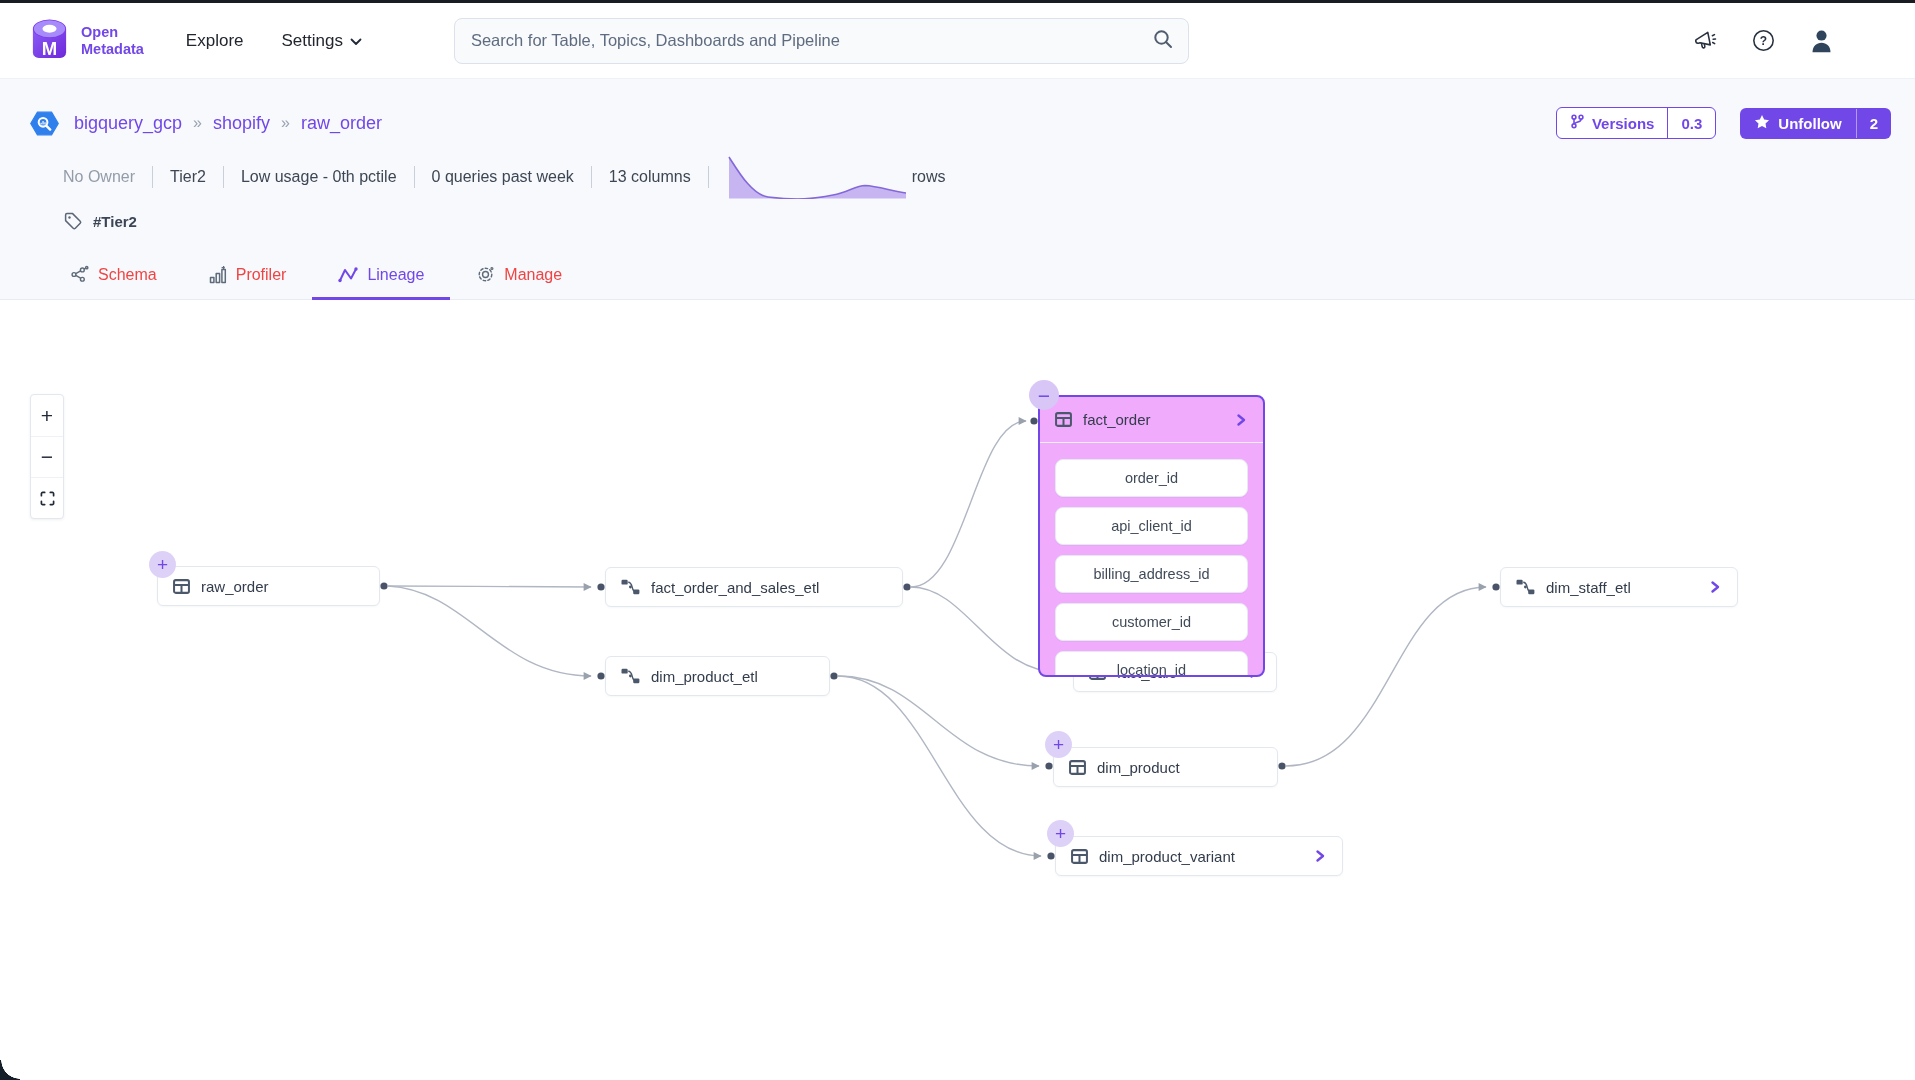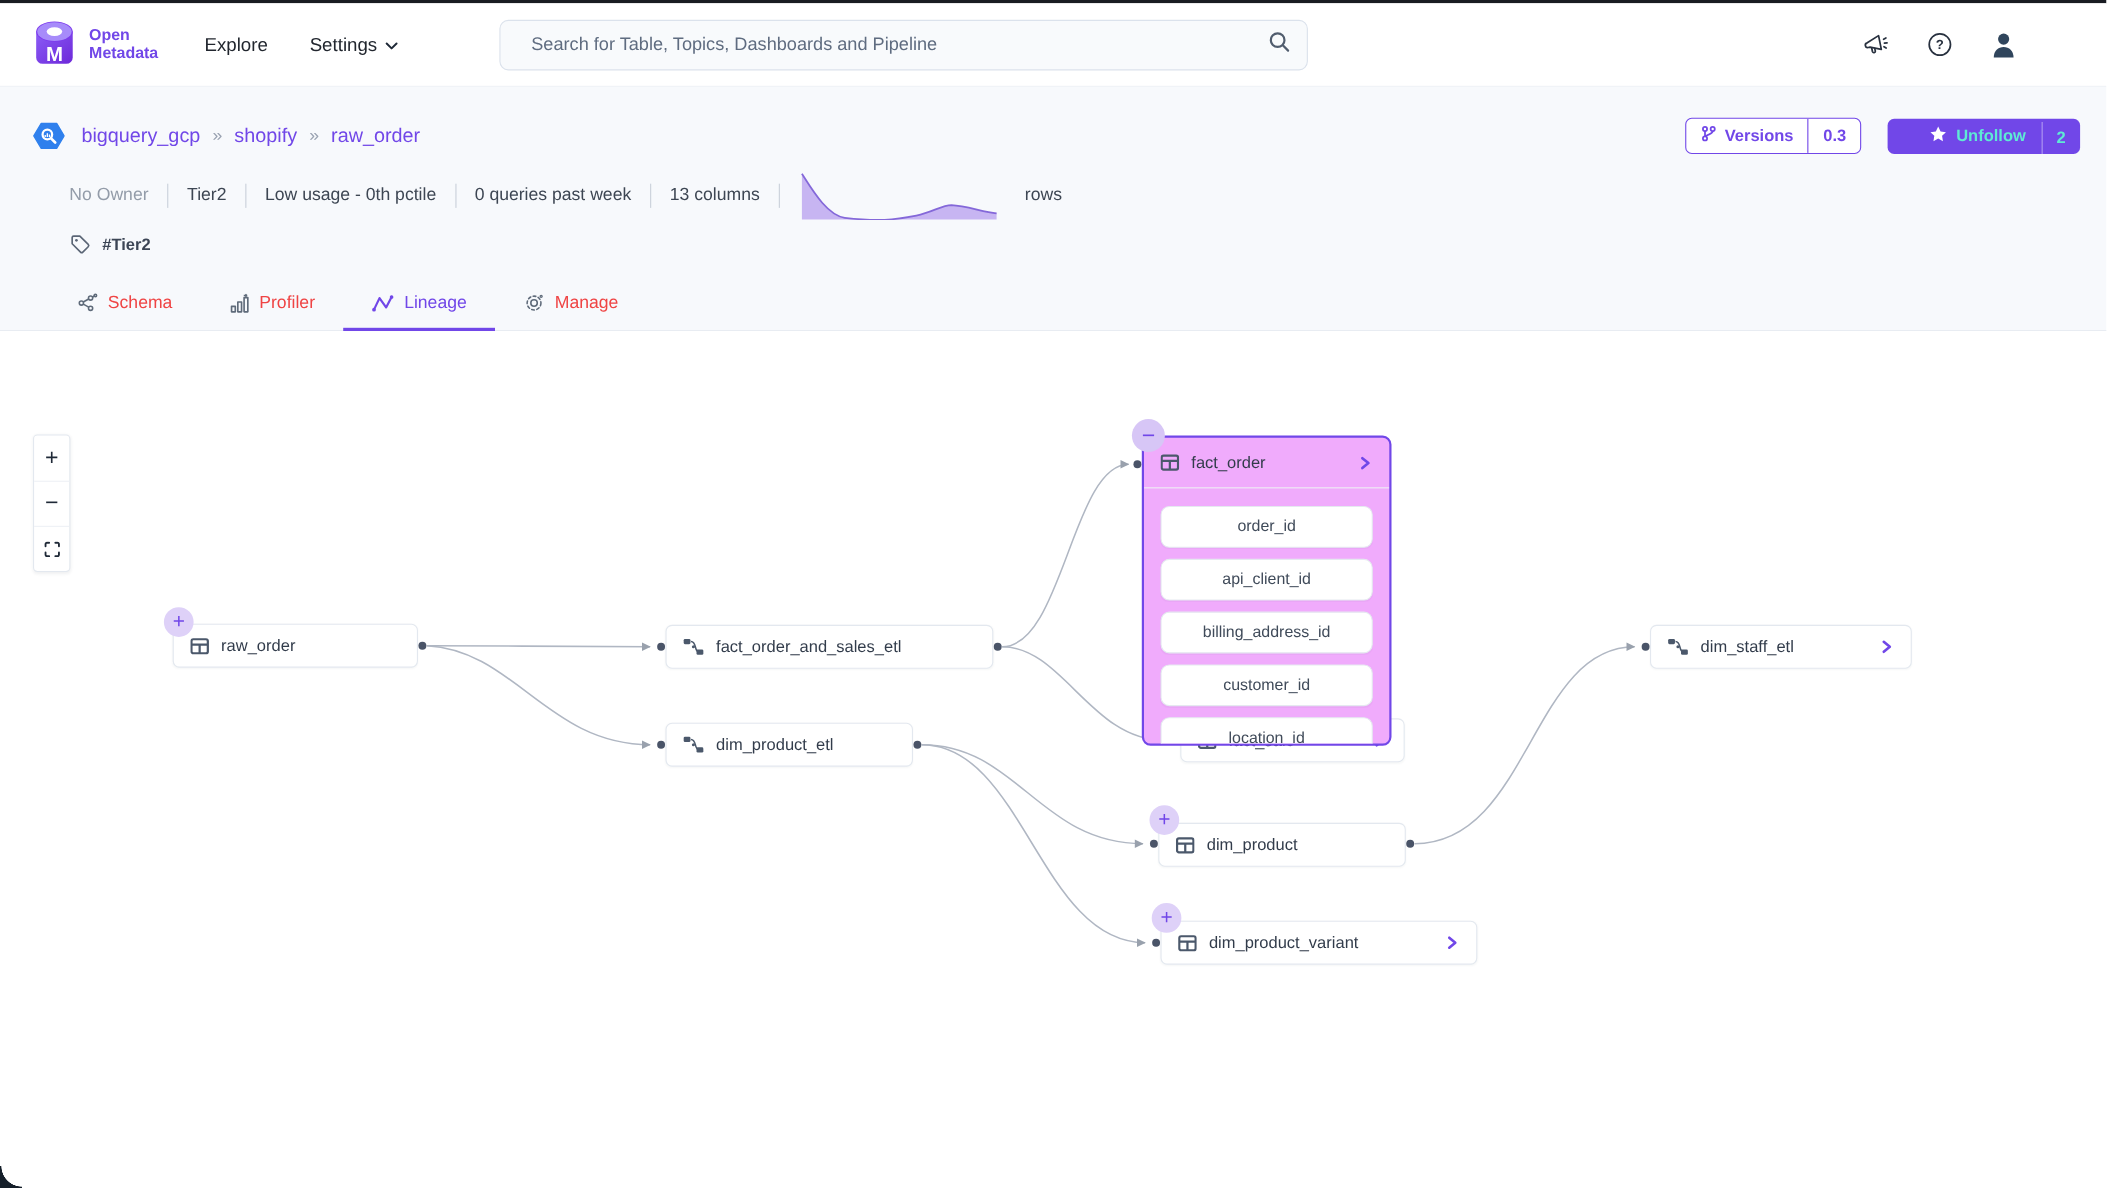--- a/index.html
+++ b/index.html
@@ -5,42 +5,42 @@
   * { margin:0; padding:0; box-sizing:border-box; }
   html,body { width:1915px; height:1080px; overflow:hidden; font-family:"Liberation Sans", sans-serif; background:#fff; }
   .top-strip { height:3px; background:#191c22; }
   
   .topbar { height:76px; background:#fff; display:flex; align-items:center; padding:0 80px 0 28px; border-bottom:1px solid #eef1f6; }
   .brand { display:flex; align-items:center; gap:10px; cursor:pointer; }
   .brand-text { font-size:14.5px; font-weight:700; color:#7147E8; line-height:1.15; }
   .nav { display:flex; align-items:center; gap:38px; margin-left:42px; }
   .nav-item { font-size:17px; color:#21262e; display:flex; align-items:center; gap:7px; cursor:pointer; }
   .searchbox { margin-left:92px; width:735px; height:46px; background:#f8fafc; border:1px solid #dbe2ec; border-radius:8px; display:flex; align-items:center; padding:0 14px 0 16px; }
-  .searchbox input { flex:1; border:none; outline:none; background:transparent; font-size:16.5px; color:#0369a1; font-family:"Liberation Sans", sans-serif;margin-left:12px; }
+  .searchbox input { flex:1; border:none; outline:none; background:transparent; font-size:16.5px; color:#0369a1; font-family:"Liberation Sans", sans-serif; }
   .searchbox input::placeholder { color:#5f6c80; opacity:1; }
   .top-icons { margin-left:auto; display:flex; align-items:center; gap:32px; }
   .top-icons > span { cursor:pointer; display:flex; }
   
   .hero { background:#f7f9fc; padding:28px 24px 0 30px; border-bottom:1px solid #e8ecf2; }
   .crumb-row { display:flex; align-items:center; }
   .crumbs { display:flex; align-items:center; gap:11px; }
   .crumb { color:#7147E8; font-size:18px; font-weight:500; cursor:pointer; }
   .crumb-sep { color:#9aa3b2; font-size:16px; }
   .actions { margin-left:auto; display:flex; align-items:center; gap:24px; }
   .btn-versions { display:flex; align-items:stretch; border:1px solid #7147E8; border-radius:6px; background:#fff; color:#7147E8; font-size:15px; font-weight:600; overflow:hidden; cursor:pointer; }
   .btn-versions .seg { display:flex; align-items:center; gap:7px; padding:6px 13px; }
   .btn-versions .seg+.seg { border-left:1px solid #7147E8; }
-  .btn-follow { display:flex; align-items:flex-end; background:#7147E8; border-radius:6px; color:#5eead4; font-size:15px; font-weight:600; overflow:hidden; cursor:pointer;padding-left:24px; }
+  .btn-follow { display:flex; align-items:center; background:#7147E8; border-radius:6px; color:#ffffff; font-size:15px; font-weight:600; overflow:hidden; cursor:pointer; }
   .btn-follow .seg { display:flex; align-items:center; gap:8px; padding:6px 14px; }
   .btn-follow .seg+.seg { border-left:1px solid rgba(255,255,255,.45); padding:6px 13px; }
   .meta-row { margin-top:16px; margin-left:33px; display:flex; align-items:center; height:44px; font-size:16px; color:#3d4653; }
   .meta-sep { width:1px; height:22px; background:#c9d0da; margin:0 17px; }
   .meta-muted { color:#939ca9; }
   .sparkline { margin:0 0 0 2px; display:flex; align-items:flex-end; }
-  .rows-label { margin-left:24px; }
+  .rows-label { margin-left:4px; }
   .tag-row { margin-top:12px; margin-left:33px; display:flex; align-items:center; gap:10px; }
   .tag-label { font-size:15px; font-weight:600; color:#3c4555; }
   .tabs { display:flex; margin-top:20px; margin-left:14px; }
   .tab { display:flex; align-items:center; gap:9px; padding:14px 26px 13px; font-size:16px; color:#ef4444; cursor:pointer; border-bottom:3px solid transparent; margin-bottom:-1px; }
   .tab.active { color:#7147E8; font-weight:500; border-bottom-color:#7147E8; }
   
   .canvas { position:relative; background:#fff; height:784px; width:1915px; }
   .edges { position:absolute; left:0; top:0; z-index:1; }
   .zoom-panel { position:absolute; left:30px; top:94px; width:34px; background:#fff; border:1px solid #e3e8ef; border-radius:4px; box-shadow:0 1px 3px rgba(35,45,60,.07); z-index:10; }
   .zoom-btn { height:41px; display:flex; align-items:center; justify-content:center; font-size:21px; color:#1f2937; cursor:pointer; }

